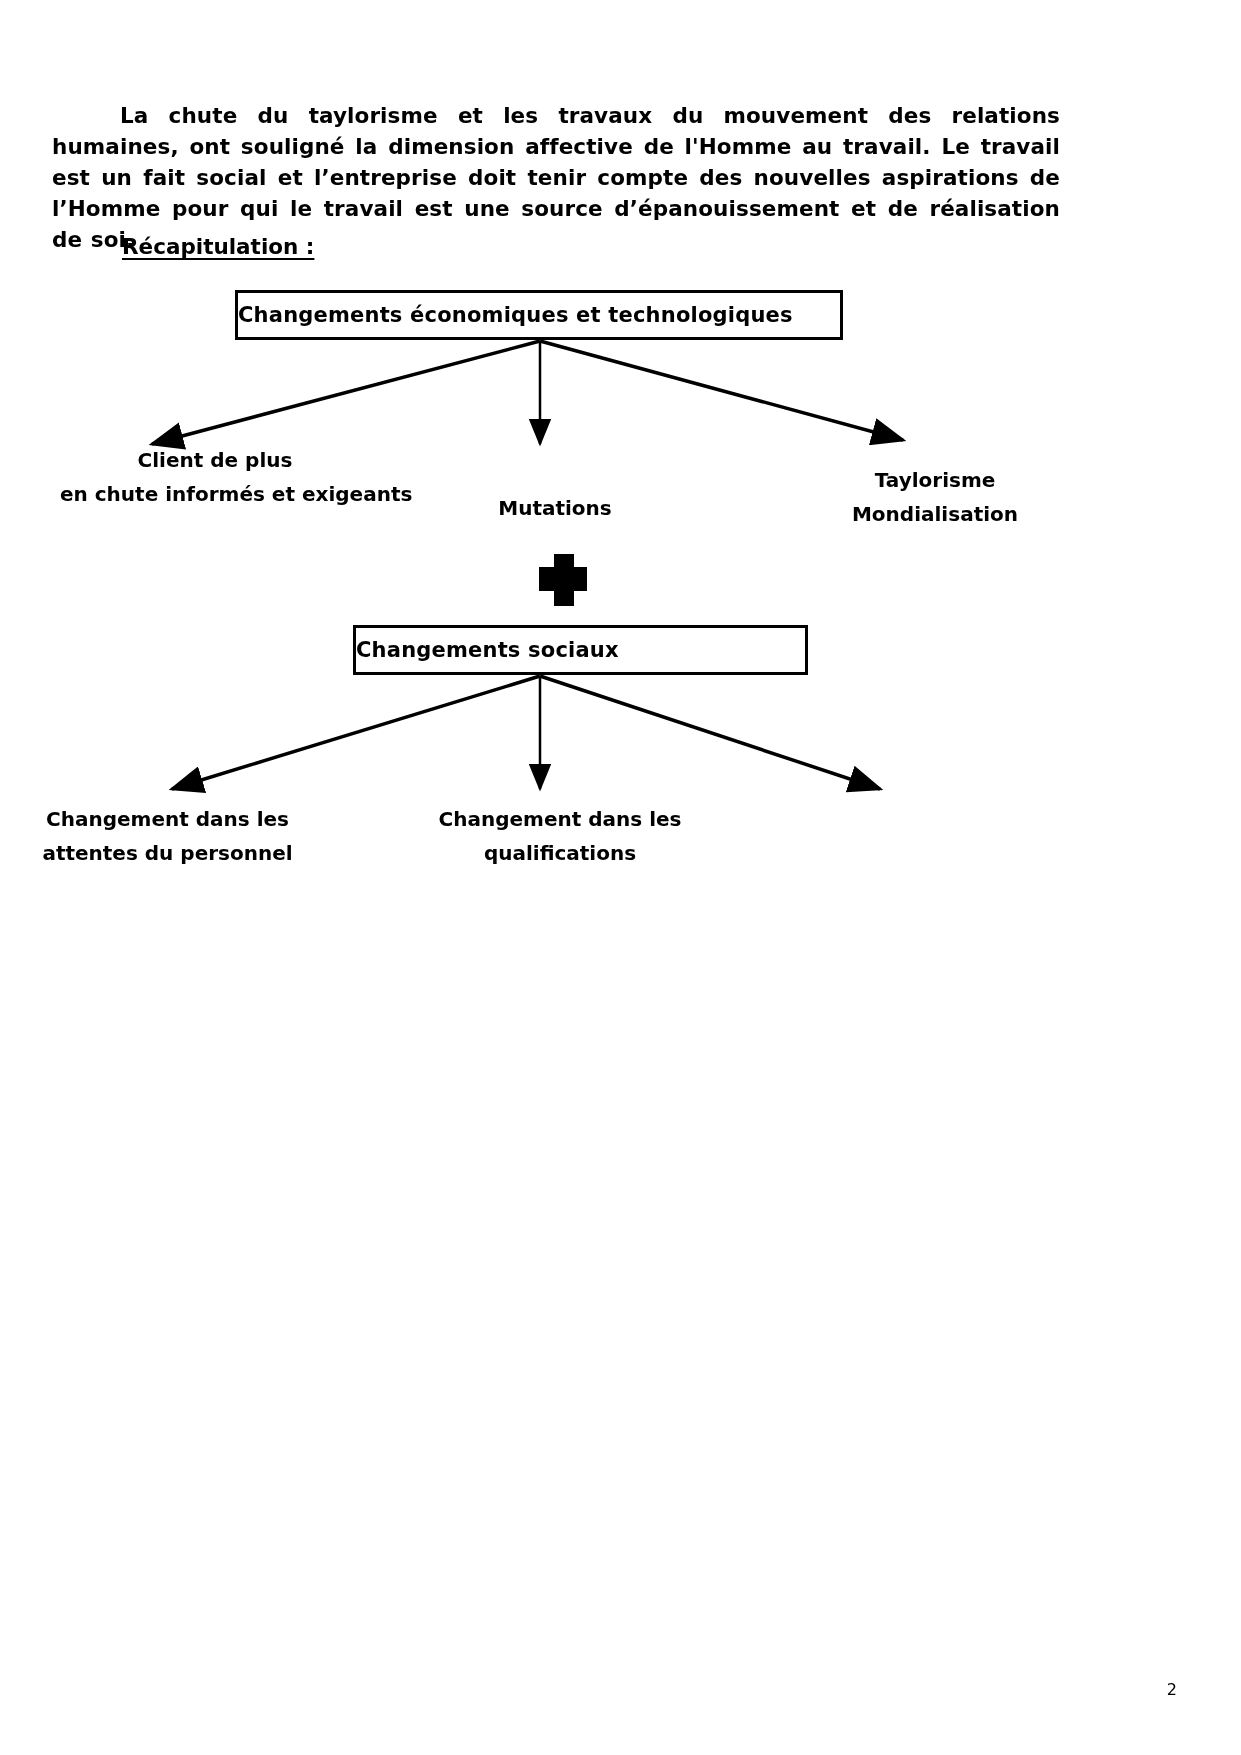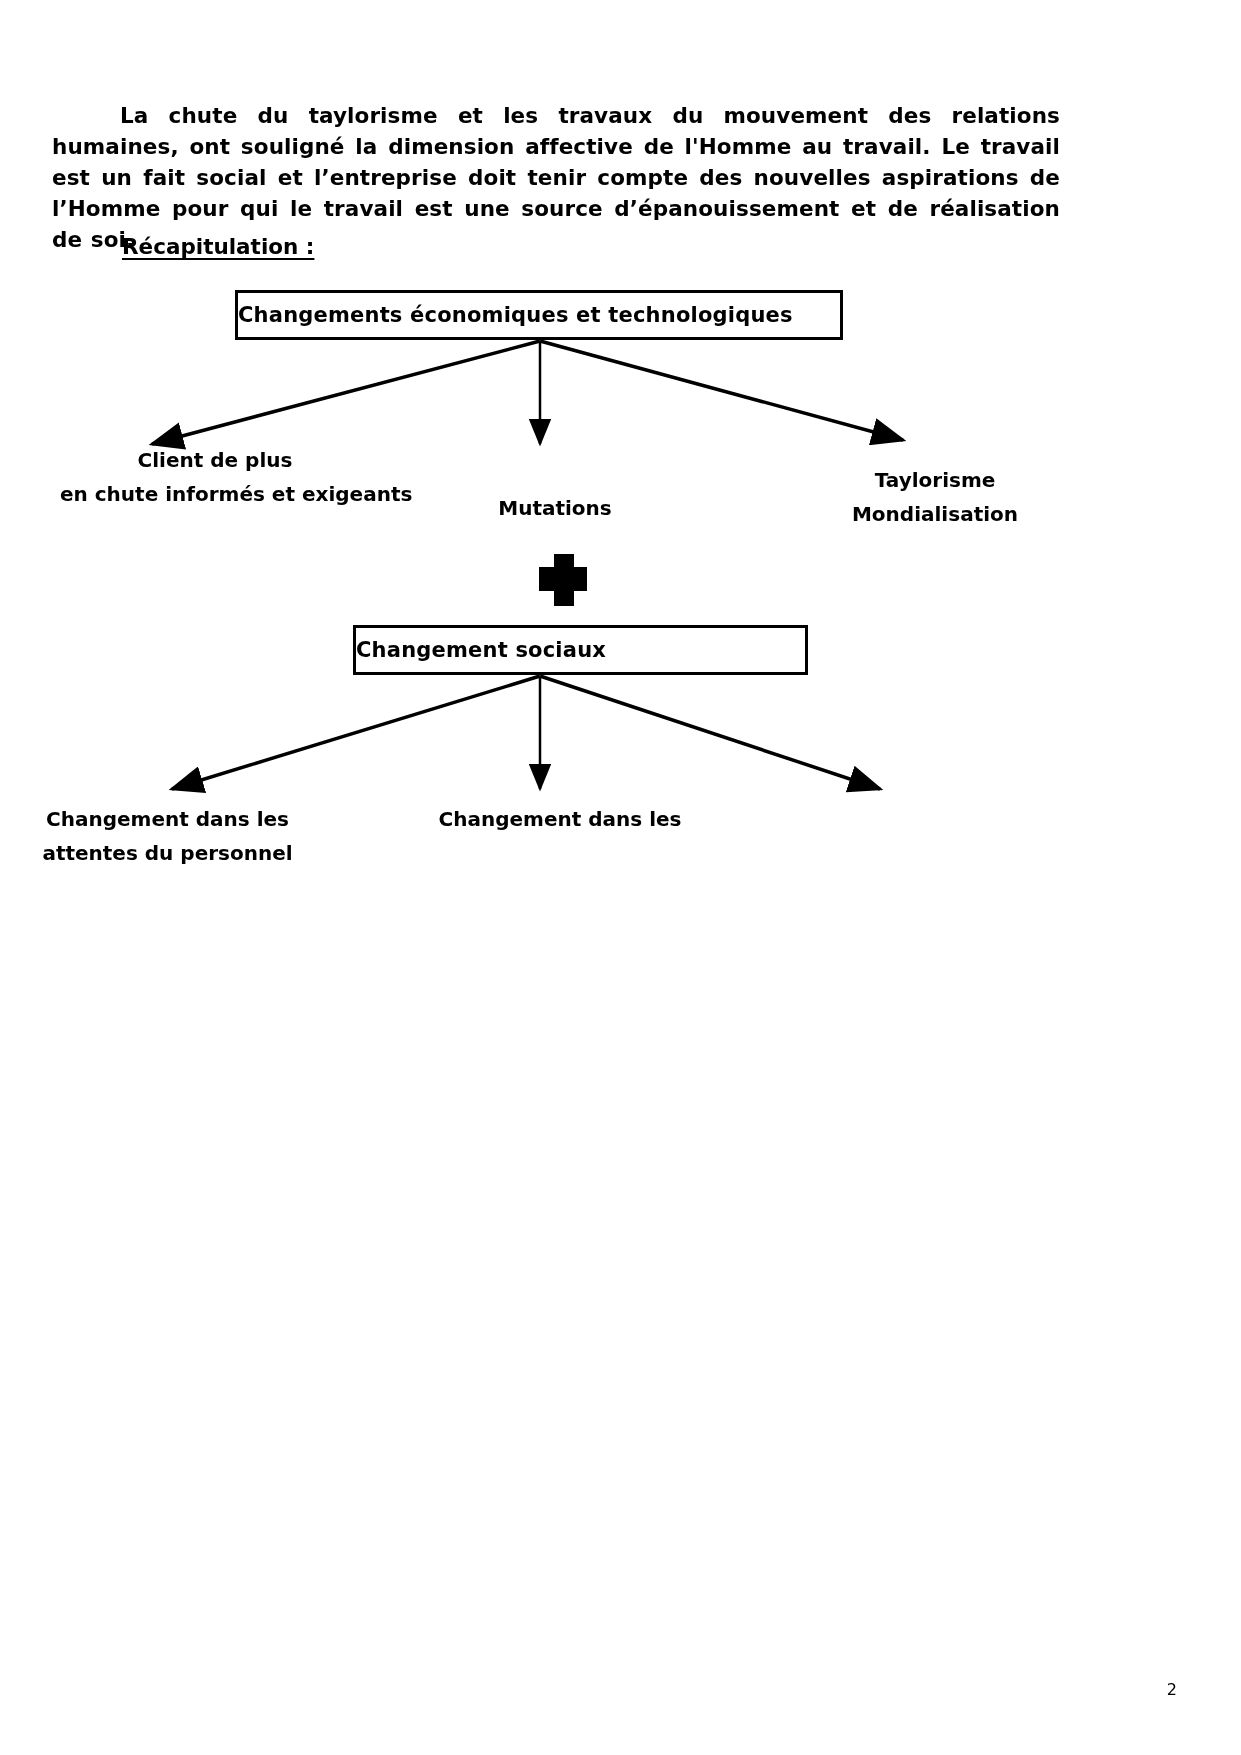--- a/index.html
+++ b/index.html
@@ -188,28 +188,29 @@
     <div>Taylorisme</div>
     <div>Mondialisation</div>
   </div>
 
   <div id="plus-symbol">
     <div class="bar-v"></div>
     <div class="bar-h"></div>
   </div>
 
   <div class="node-box" id="box-social">
-    <span class="node-label">Changement sociaux</span>
+    <span class="node-label">Changements sociaux</span>
   </div>
 
   <div class="leaf" id="leaf-attentes">
     <div>Changement dans les</div>
     <div>attentes du personnel</div>
   </div>
 
   <div class="leaf" id="leaf-qualif">
     <div>Changement dans les</div>
+    <div>qualifications</div>
   </div>
 
 
   <div id="page-number">2</div>
 
 </div>
 
 </body></html>

